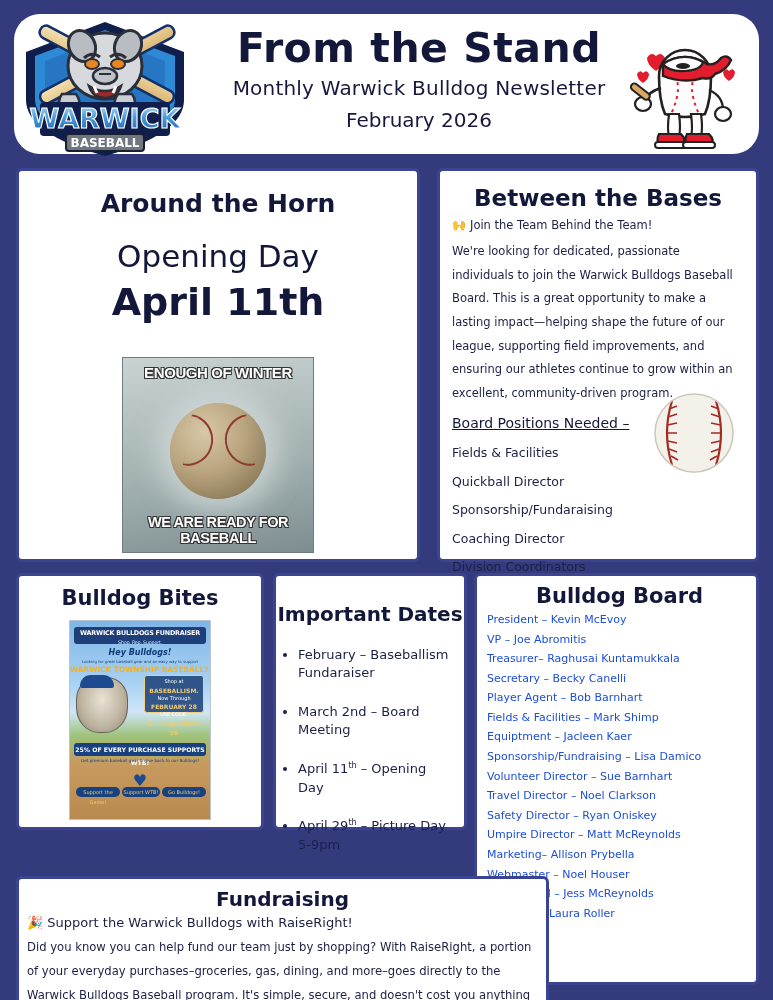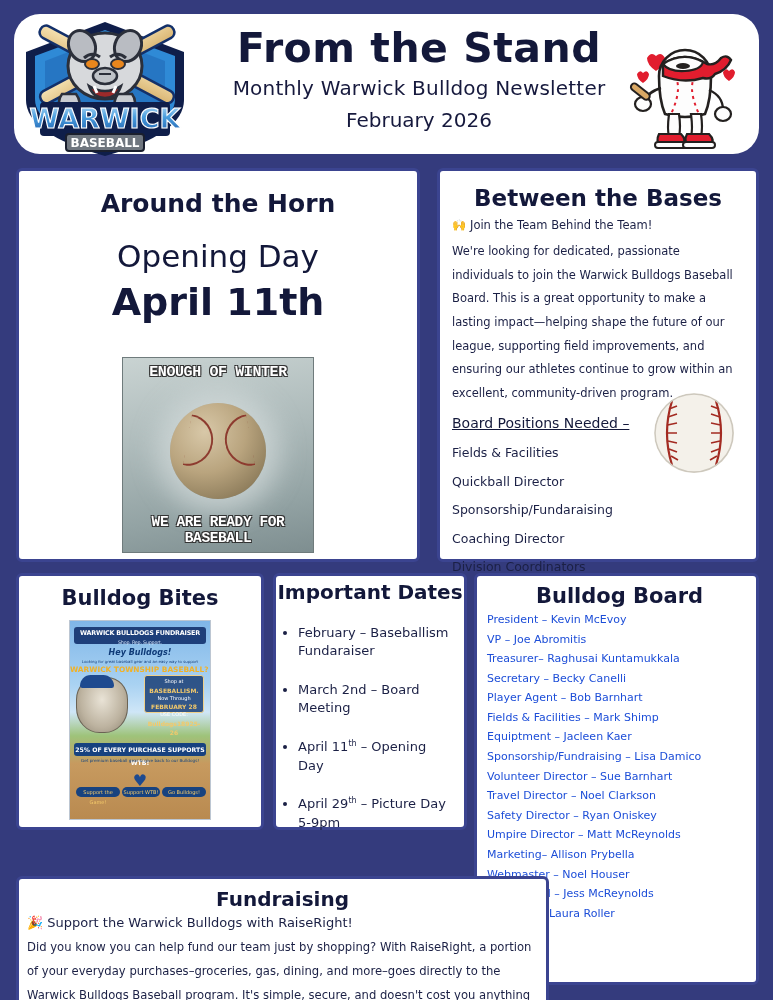--- a/index.html
+++ b/index.html
@@ -46,21 +46,21 @@
   .meme-frame { position:relative; width:100%; height:100%; overflow:hidden;
     background: linear-gradient(170deg,#c9d3d2 0%,#aebbbb 40%,#93a3a4 75%,#7e8e90 100%);
     border:1px solid #6f7b7c; }
   .meme-ball { position:absolute; left:50%; top:48%; transform:translate(-50%,-50%);
     width:96px; height:96px; border-radius:50%;
     background: radial-gradient(circle at 36% 30%, #d8c8a8 0%, #b9a47e 45%, #8d7c5b 80%, #6d5f44 100%);
     box-shadow: 0 0 26px 14px rgba(210,218,218,.75); }
   .seam { position:absolute; width:52px; height:26px; border:2px solid #8d3b2f; border-radius:50%/100% 100% 0 0;
     border-bottom:none; }
   .meme-txt { position:absolute; left:0; right:0; text-align:center;
-    font-family:Liberation Mono, monospace; font-weight:700; color:#fff; font-size:15px;
+    font-family:Liberation Sans, sans-serif; font-weight:700; color:#fff; font-size:15px;
     letter-spacing:-0.4px; text-shadow: 1px 1px 0 #333, -1px 1px 0 #333, 1px -1px 0 #333, -1px -1px 0 #333; }
   #meme-top { top:6px; }
   #meme-bottom { bottom:6px; font-size:14.5px; }
 
   
   #bases-card { left: 437px; top: 168px; width: 322px; height: 394px; }
   #bases-title { font-size: 23px; margin-top: 14px; }
   .bases-lead { font-size: 11.5px; color: #1b2045; margin: 6px 12px 0 12px; line-height:1.5; }
   .bases-body { font-size: 11.5px; color: #1b2045; margin: 6px 12px 0 12px; line-height: 2.05; }
   .bases-sub { font-size: 14px; color: #13183a; margin: 10px 12px 0 12px; text-decoration: underline; }
@@ -98,21 +98,21 @@
   .fl-note { position:absolute; left:0; right:0; top:137px; text-align:center; color:#17427f; font-size:4.2px; }
   .fl-heart { position:absolute; left:50%; transform:translateX(-50%); top:150px; color:#1e4a8f; font-size:16px; }
   .fl-pill { position:absolute; top:166px; height:10px; border-radius:6px; background:#17427f; color:#f3c96a;
     font-size:5px; text-align:center; line-height:10px; }
   #fl-pill1 { left:6px; width:44px; }
   #fl-pill2 { left:52px; width:38px; }
   #fl-pill3 { left:92px; width:44px; }
 
   
   #dates-card { left: 273px; top: 573px; width: 194px; height: 257px; }
-  #dates-title { font-size: 20px; margin-top: 4px; }
+  #dates-title { font-size: 20px; margin-top: 26px; }
   .dates-list { margin: 8px 10px 0 22px; }
   .dates-list li { font-size: 13px; color:#1b2045; line-height: 1.42; margin-bottom: 5px; margin-top: 20px; }
   .dates-list li sup { font-size: 8px; }
 
   
   #board-card { left: 474px; top: 573px; width: 285px; height: 412px; }
   #board-title { font-size: 21px; margin-top: 8px; padding-left: 6px; }
   .board-list { margin: 2px 0 0 10px; }
   .board-item { font-size: 11px; color:#1d4ed8; line-height: 1.78; white-space: nowrap; }
 

